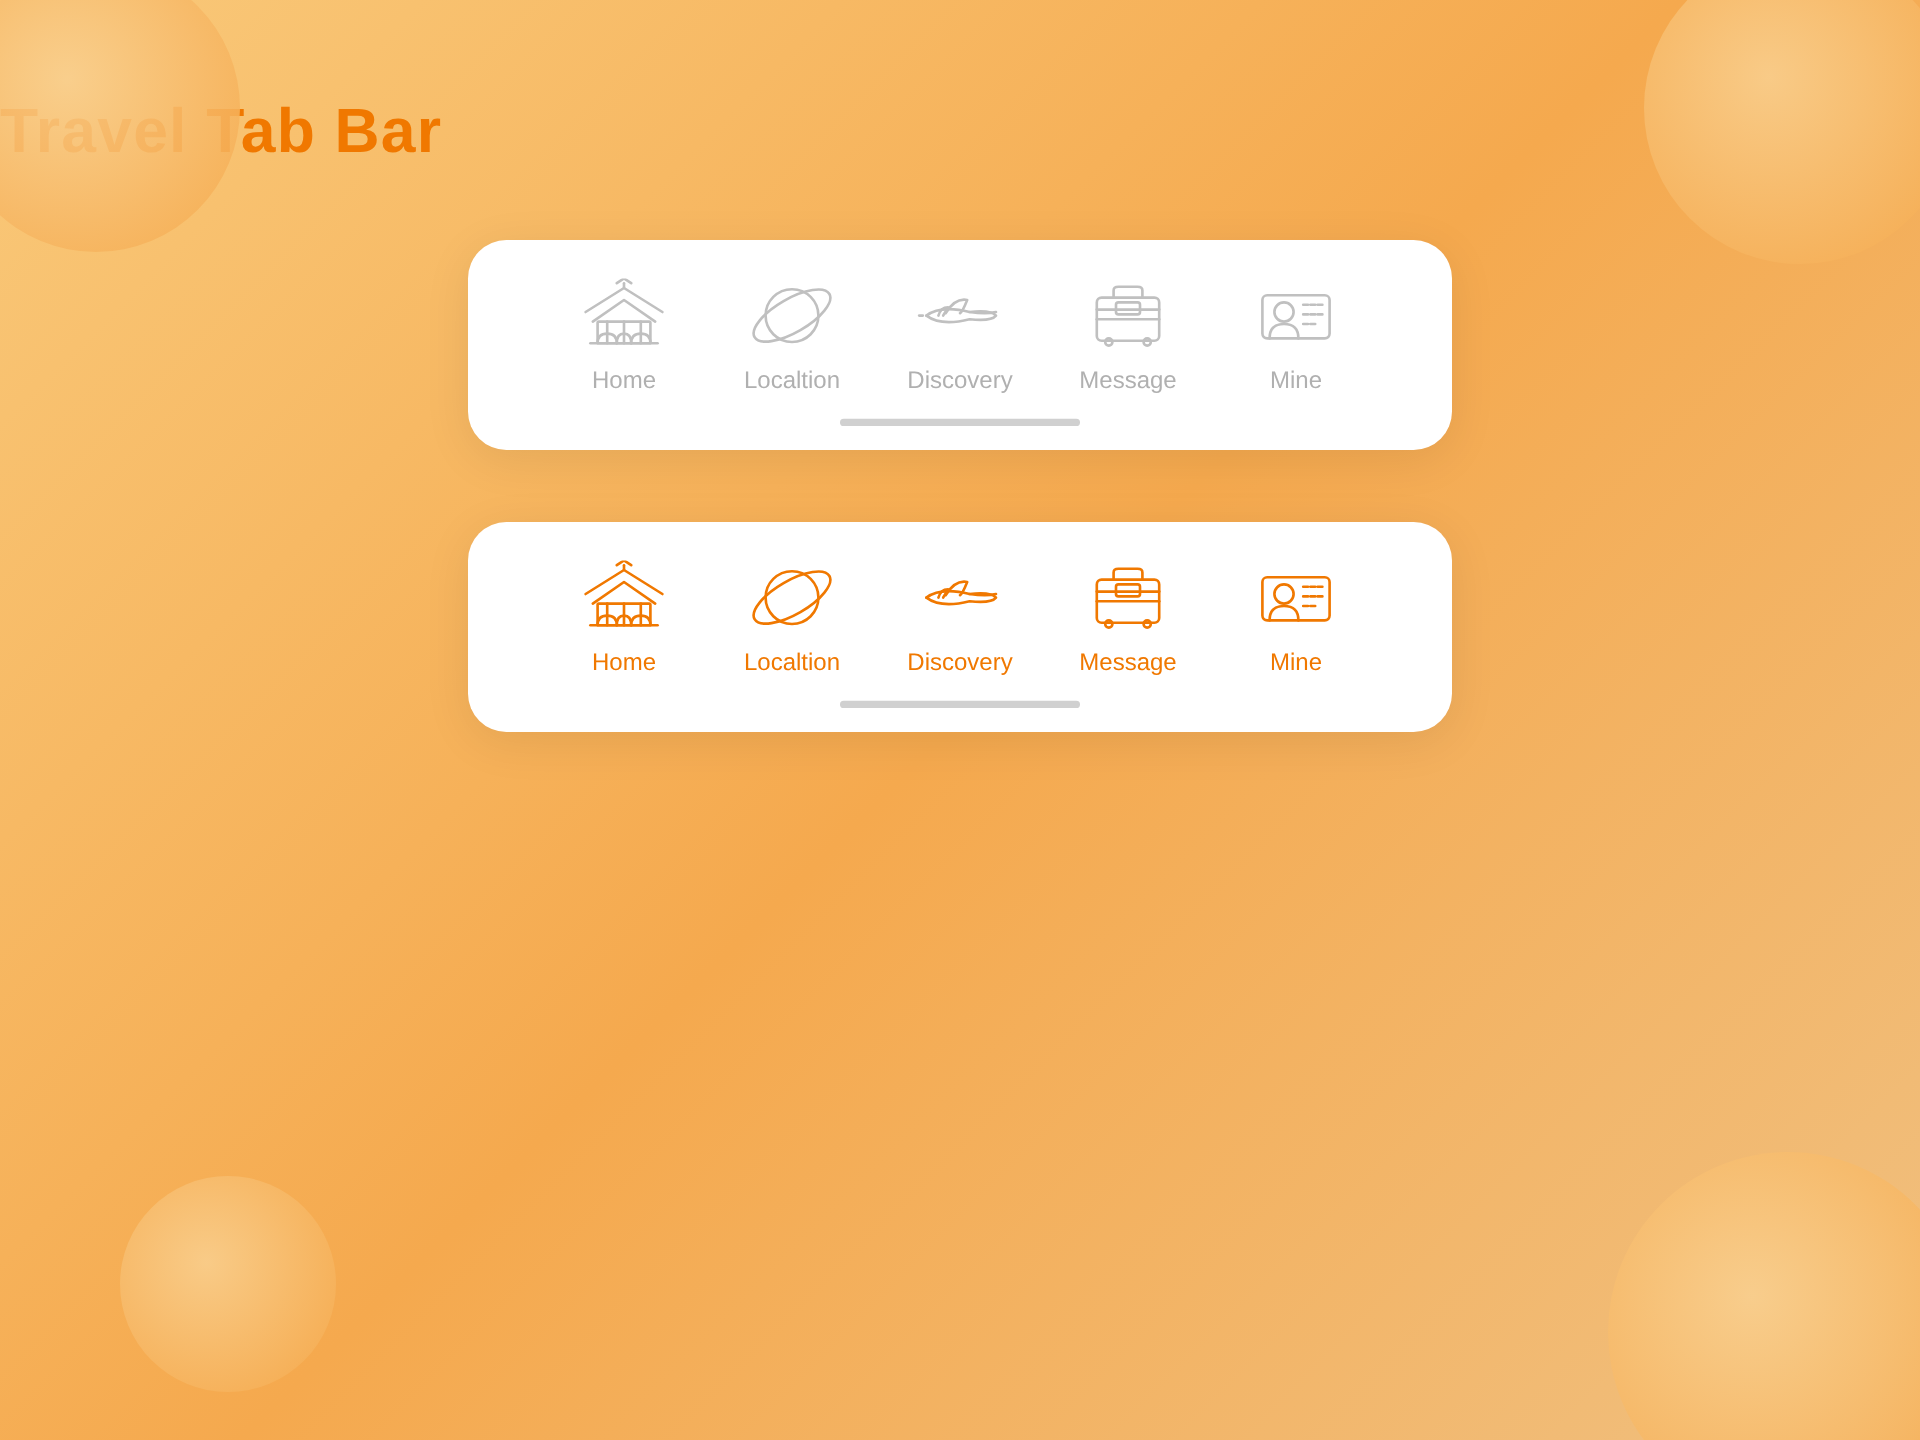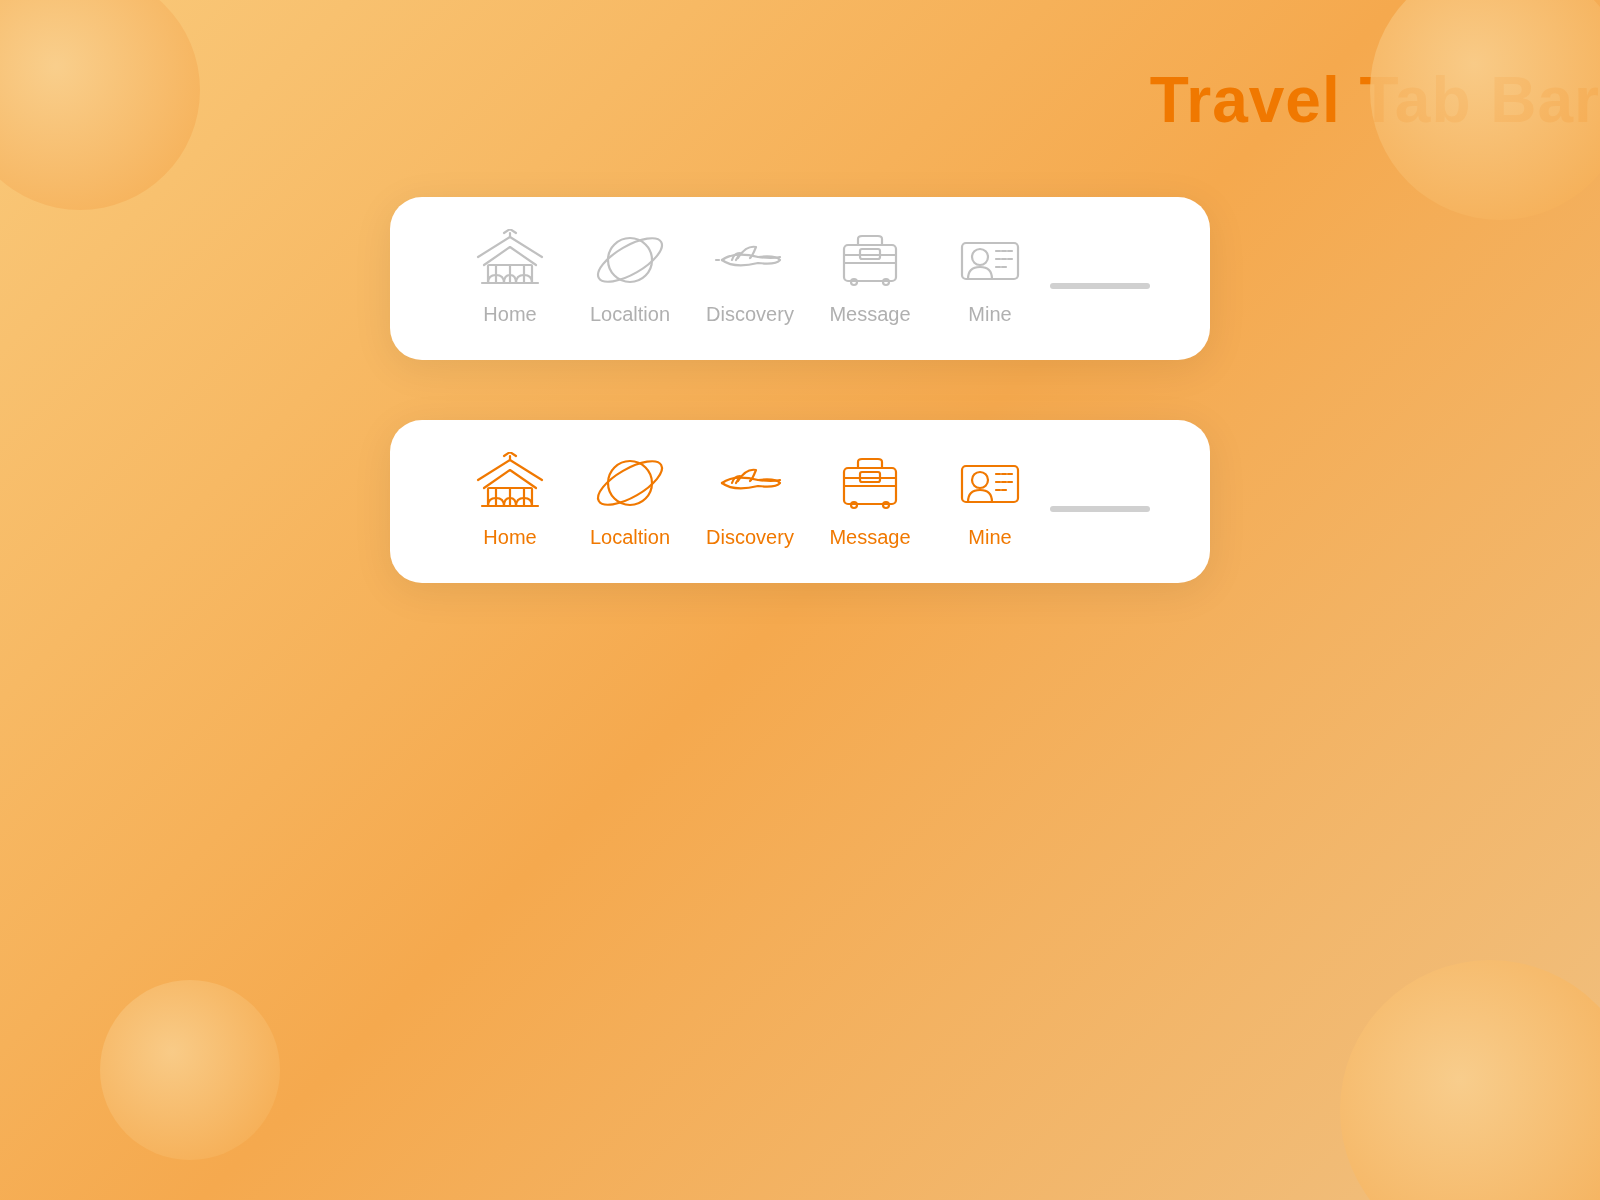--- a/index.html
+++ b/index.html
@@ -20,42 +20,42 @@
       background: radial-gradient(circle at 40% 40%, #f9d090, #f5a84a);
       opacity: 0.85;
     }
     .circle-tl { width: 240px; height: 240px; top: -30px; left: -40px; }
     .circle-tr { width: 260px; height: 260px; top: -40px; right: -30px; }
     .circle-bl { width: 180px; height: 180px; bottom: 40px; left: 100px; }
     .circle-br { width: 300px; height: 300px; bottom: -60px; right: -40px; }
 
     
     .page-title {
-      text-align: right;
-      font-size: 64px;
+      text-align: left;
+      font-size: 52px;
       font-weight: 800;
       color: #f07800;
-      margin-top: 63px;
+      margin-top: 80px;
       margin-bottom: 60px;
       letter-spacing: 1px;
     }
 
     
     .tab-bar-wrapper {
       display: flex;
       justify-content: center;
       margin-bottom: 60px;
     }
 
     .tab-bar {
       background: #ffffff;
       border-radius: 32px;
       padding: 28px 60px 20px;
       display: flex;
-      flex-direction: row;
+      flex-direction: column;
       align-items: center;
       width: 820px;
       box-shadow: 0 8px 40px rgba(0,0,0,0.08);
     }
 
     .tab-bar-items {
       display: flex;
       justify-content: space-around;
       width: 100%;
       margin-bottom: 14px;

